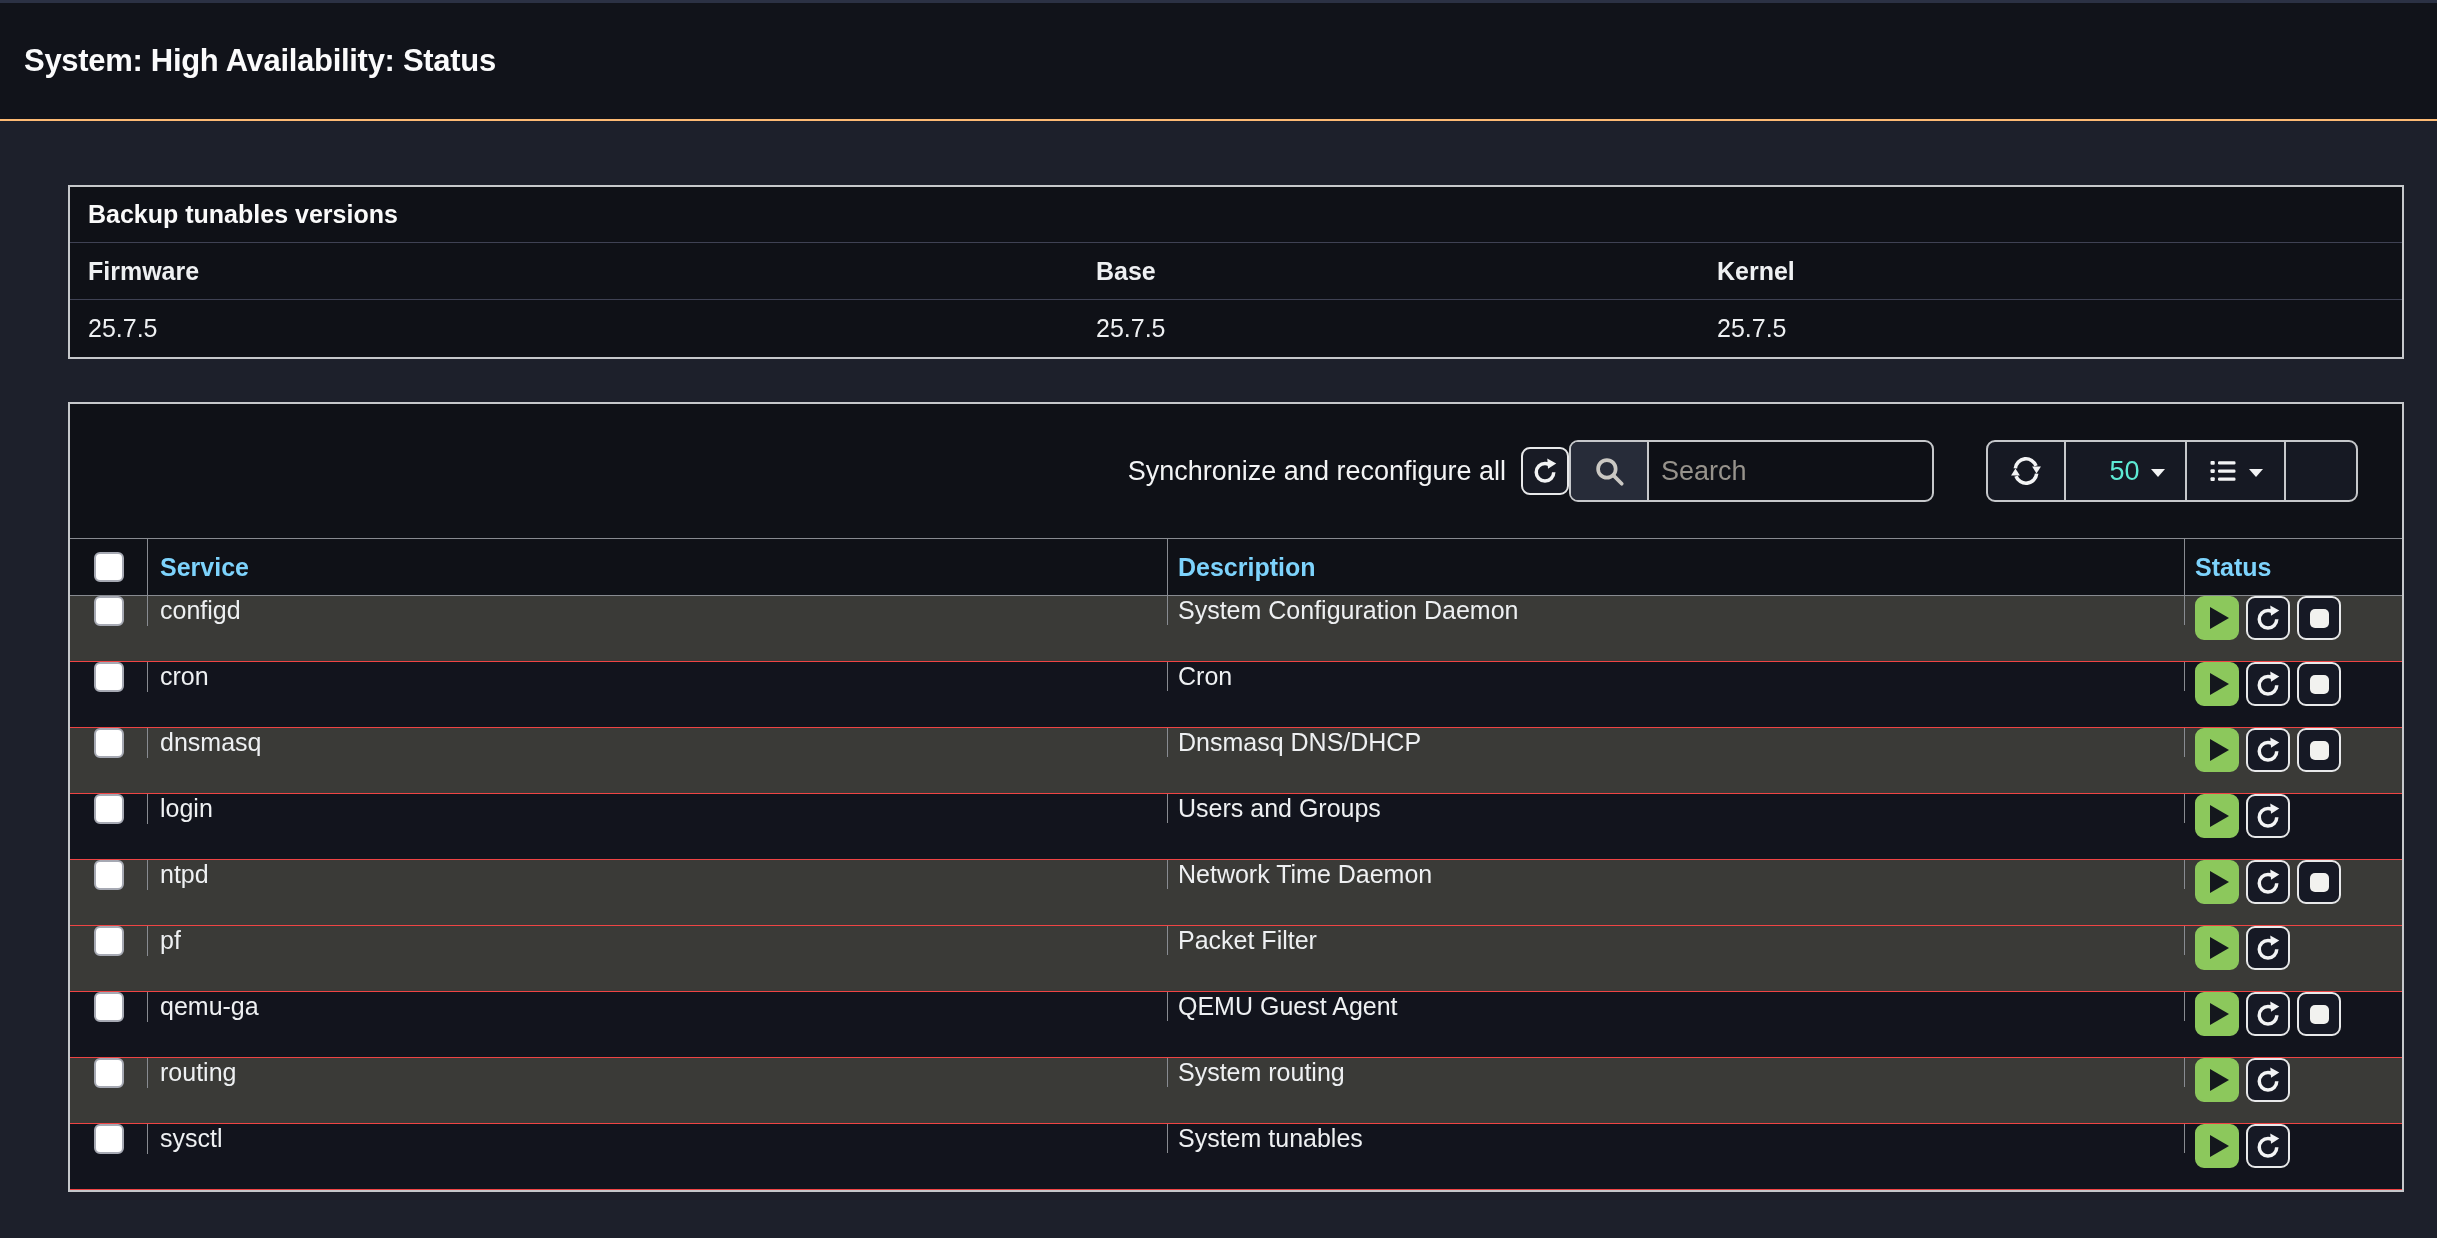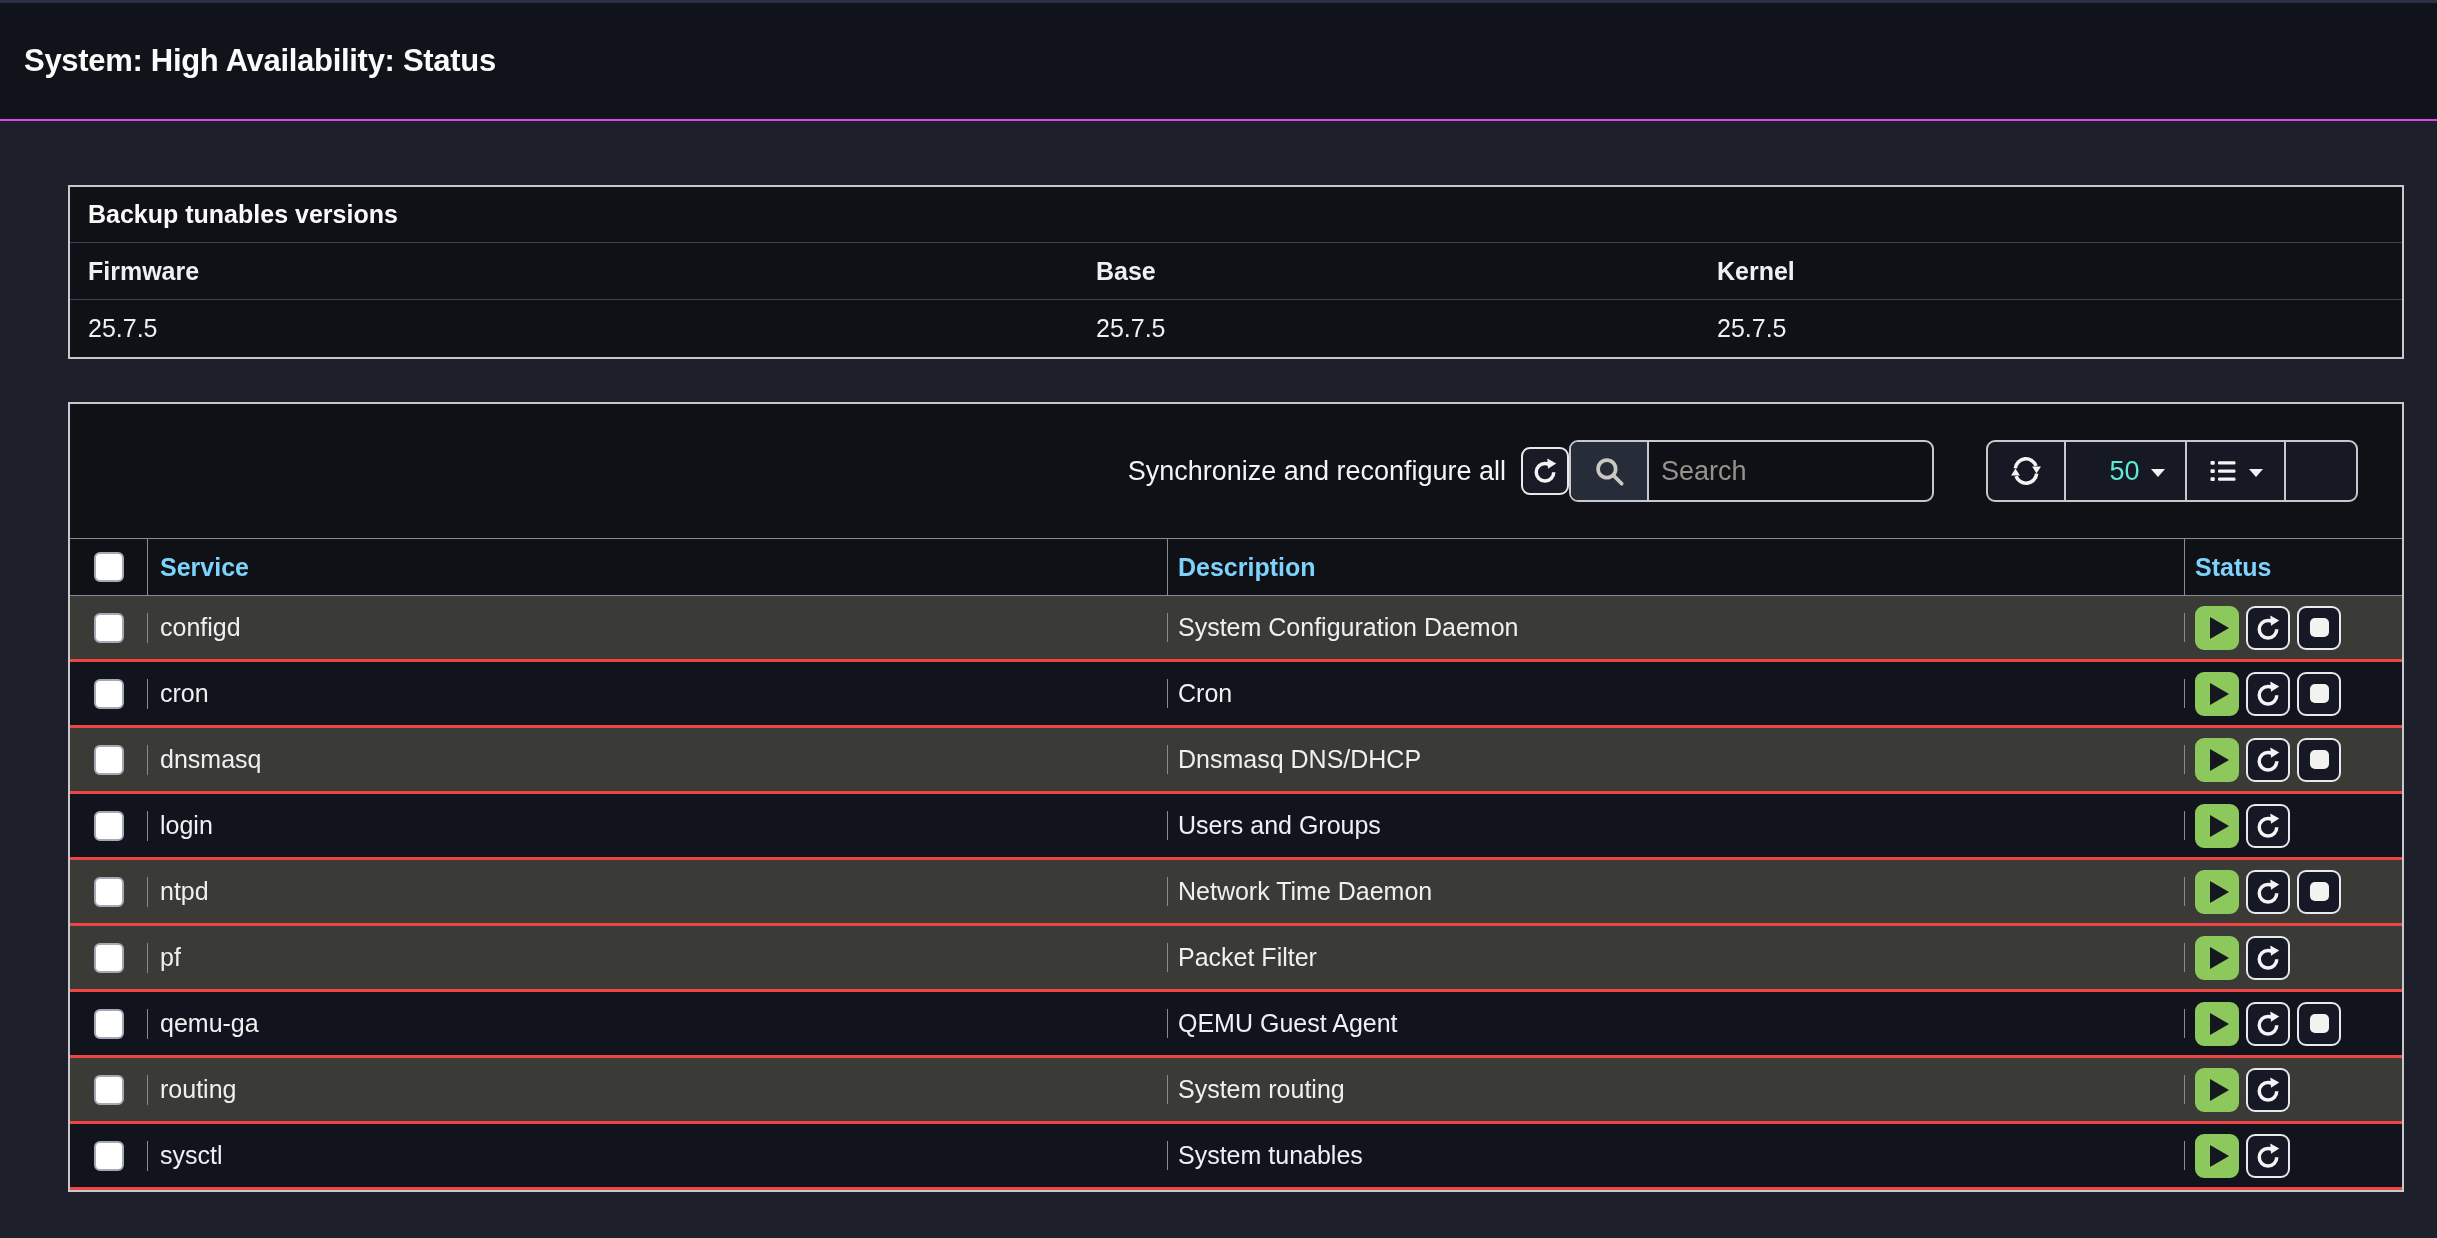--- a/index.html
+++ b/index.html
@@ -6,21 +6,21 @@
   html,body { width:2437px; height:1238px; overflow:hidden; }
   body {
     background:#1d202b;
     font-family:"Liberation Sans","DejaVu Sans",sans-serif;
     color:#eef0f2;
   }
   
   .topbar {
     height:121px; background:#11131a;
     border-top:3px solid #2b3144;
-    border-bottom:2px solid #d946ef;
+    border-bottom:2px solid #fdba74;
     display:flex; align-items:center; padding-left:24px;
   }
   .topbar h1 { font-size:31px; font-weight:bold; color:#fbfbfc; letter-spacing:-0.3px; }
 
   .main { margin-left:68px; width:2336px; }
 
   
   .panel { border:2px solid #c6c8cb; background:#0f1117; }
   .panel-versions { margin-top:64px; }
   .panel-services { margin-top:43px; }
@@ -75,21 +75,21 @@
     border-top:8px solid #f3f4f5; margin-top:3px;
   }
 
   
   .tbl { border-top:1px solid #888b91; }
   .thead {
     display:flex; height:57px; align-items:stretch;
     border-bottom:1px solid #888b91; background:#0f1117;
     font-weight:bold; font-size:25px; color:#7dd3fc;
   }
-  .trow { display:flex; height:66px; align-items:center; border-bottom:3px solid #ef4444; background:#12141d; }
+  .trow { display:flex; height:66px; align-items:flex-start; border-bottom:1px solid #ef4444; background:#12141d; }
   .trow.striped { background:#3a3a37; }
   .c-check  { width:78px;  flex:none; border-right:1px solid #888b91; display:flex; align-items:center; justify-content:center; }
   .c-service{ width:1020px; flex:none; border-right:1px solid #888b91; display:flex; align-items:center; padding-left:12px; }
   .c-desc   { width:1017px; flex:none; border-right:1px solid #888b91; display:flex; align-items:center; padding-left:10px; }
   .c-status { flex:1; display:flex; align-items:center; padding-left:10px; gap:7px; }
   .trow .c-service, .trow .c-desc { font-size:25px; color:#eef0f2; }
 
   .checkbox {
     width:30px; height:30px; background:#ffffff; border:2px solid #a6a9b3;
     border-radius:6px; cursor:pointer; display:block;

